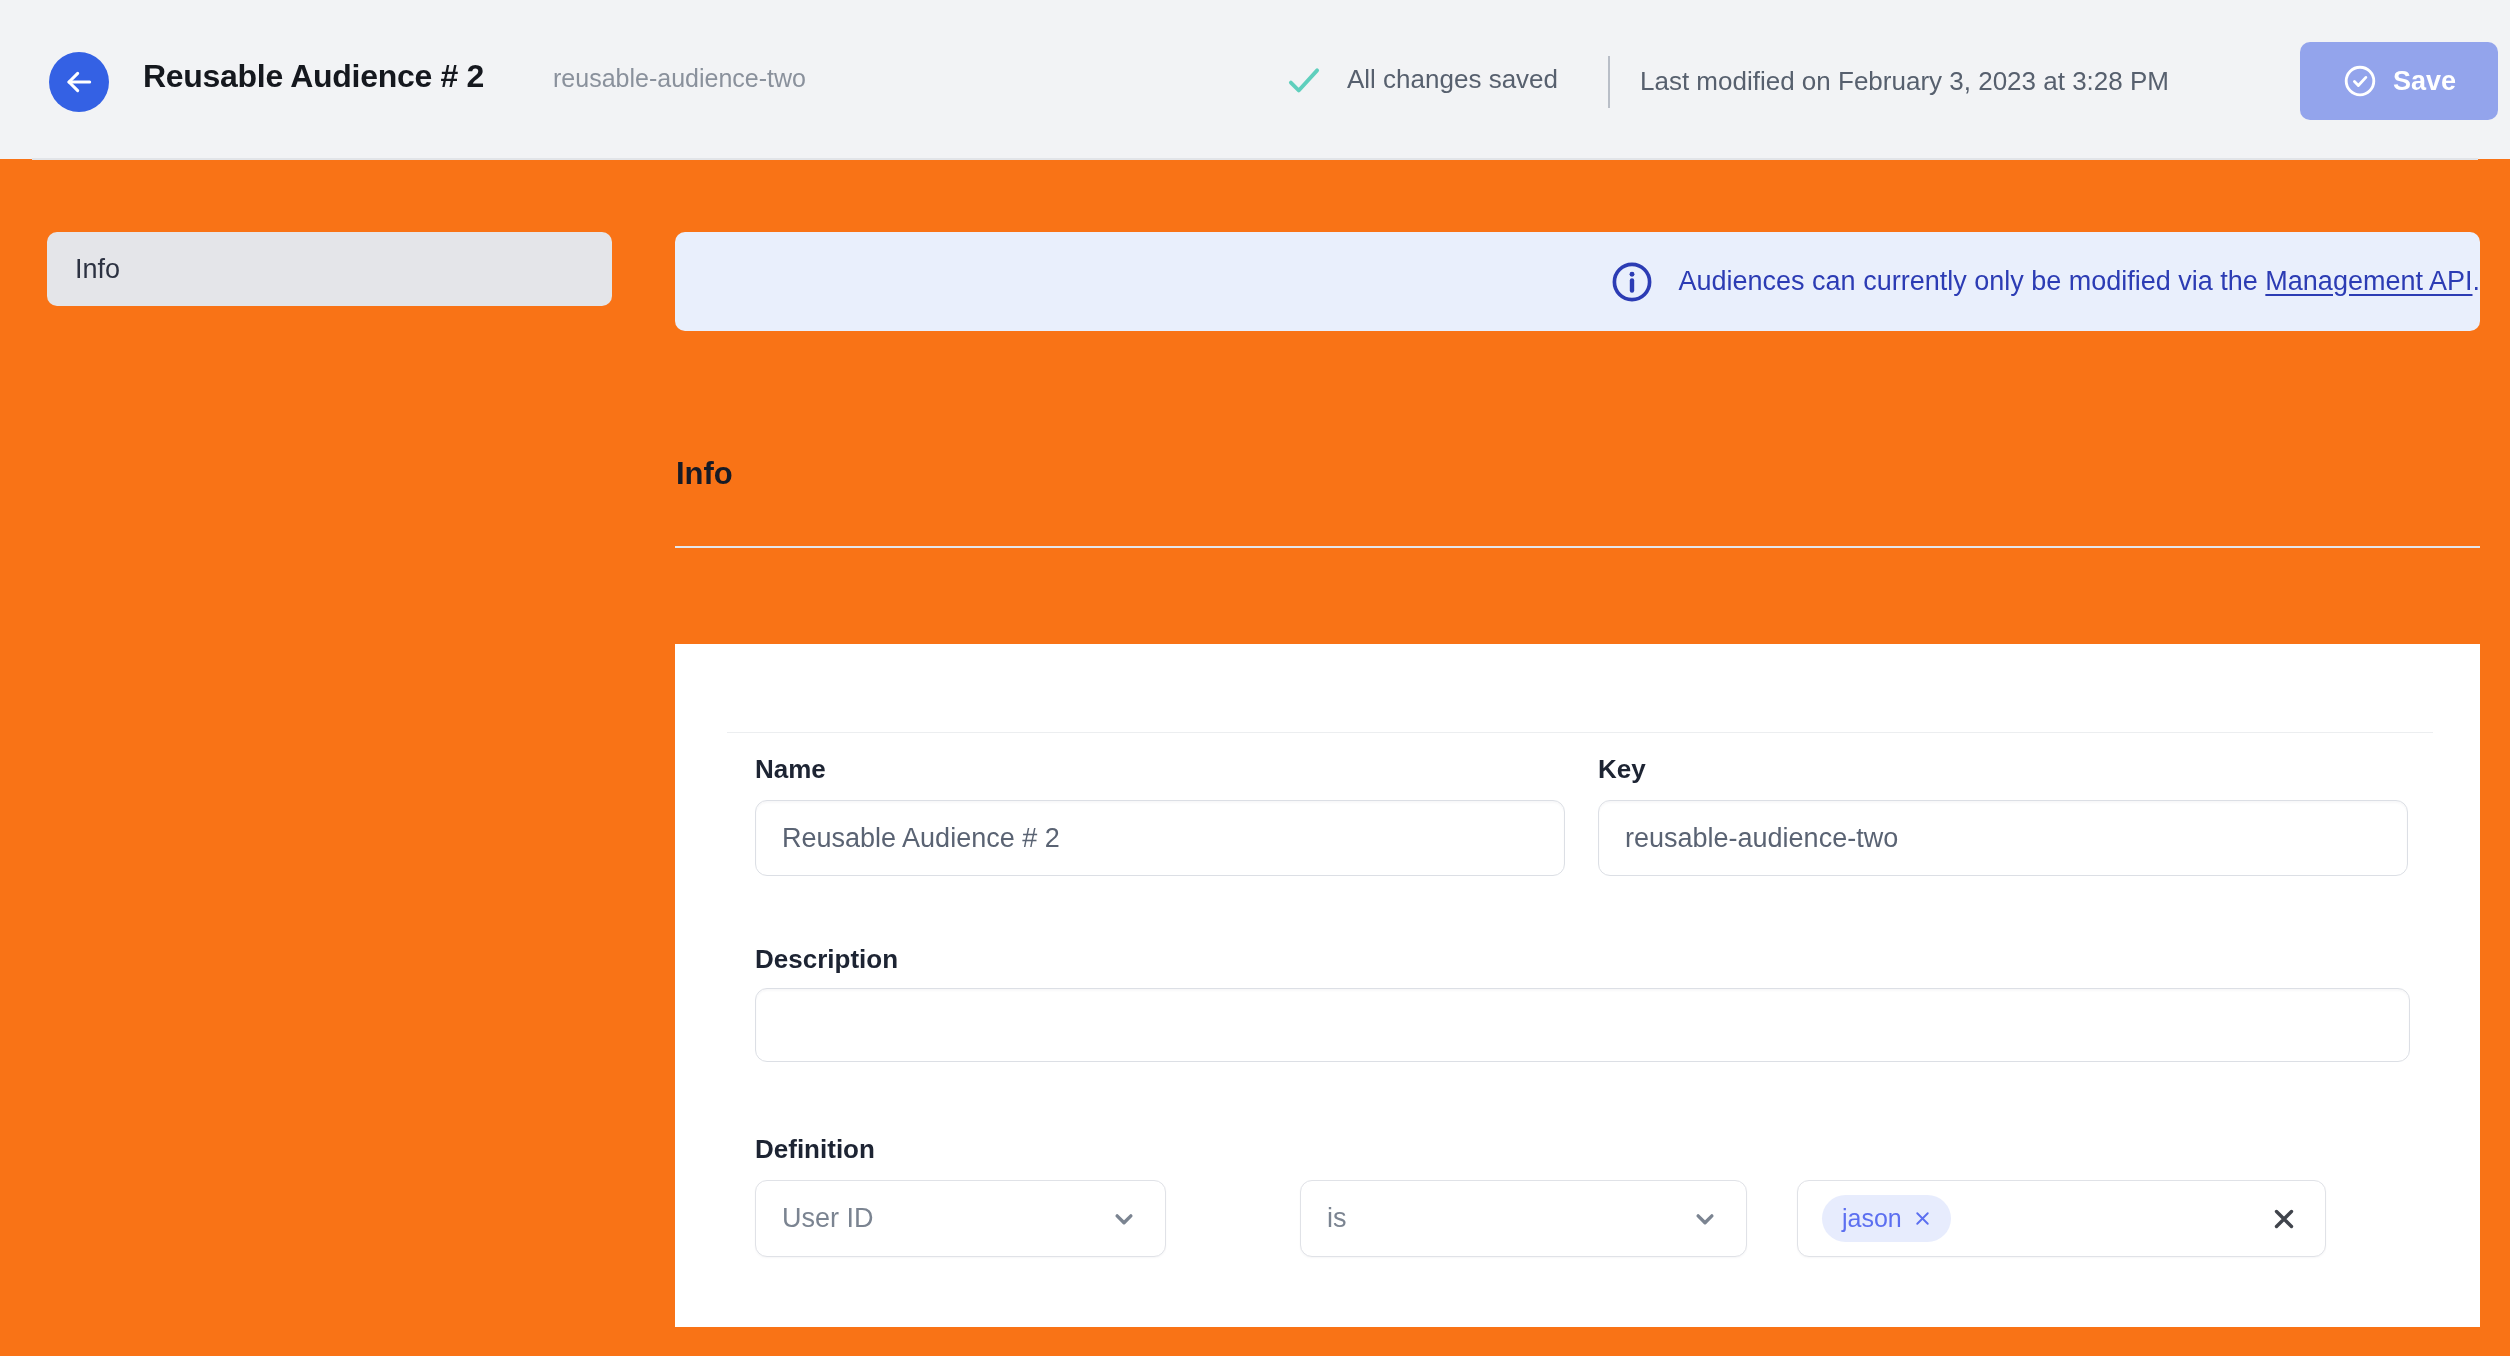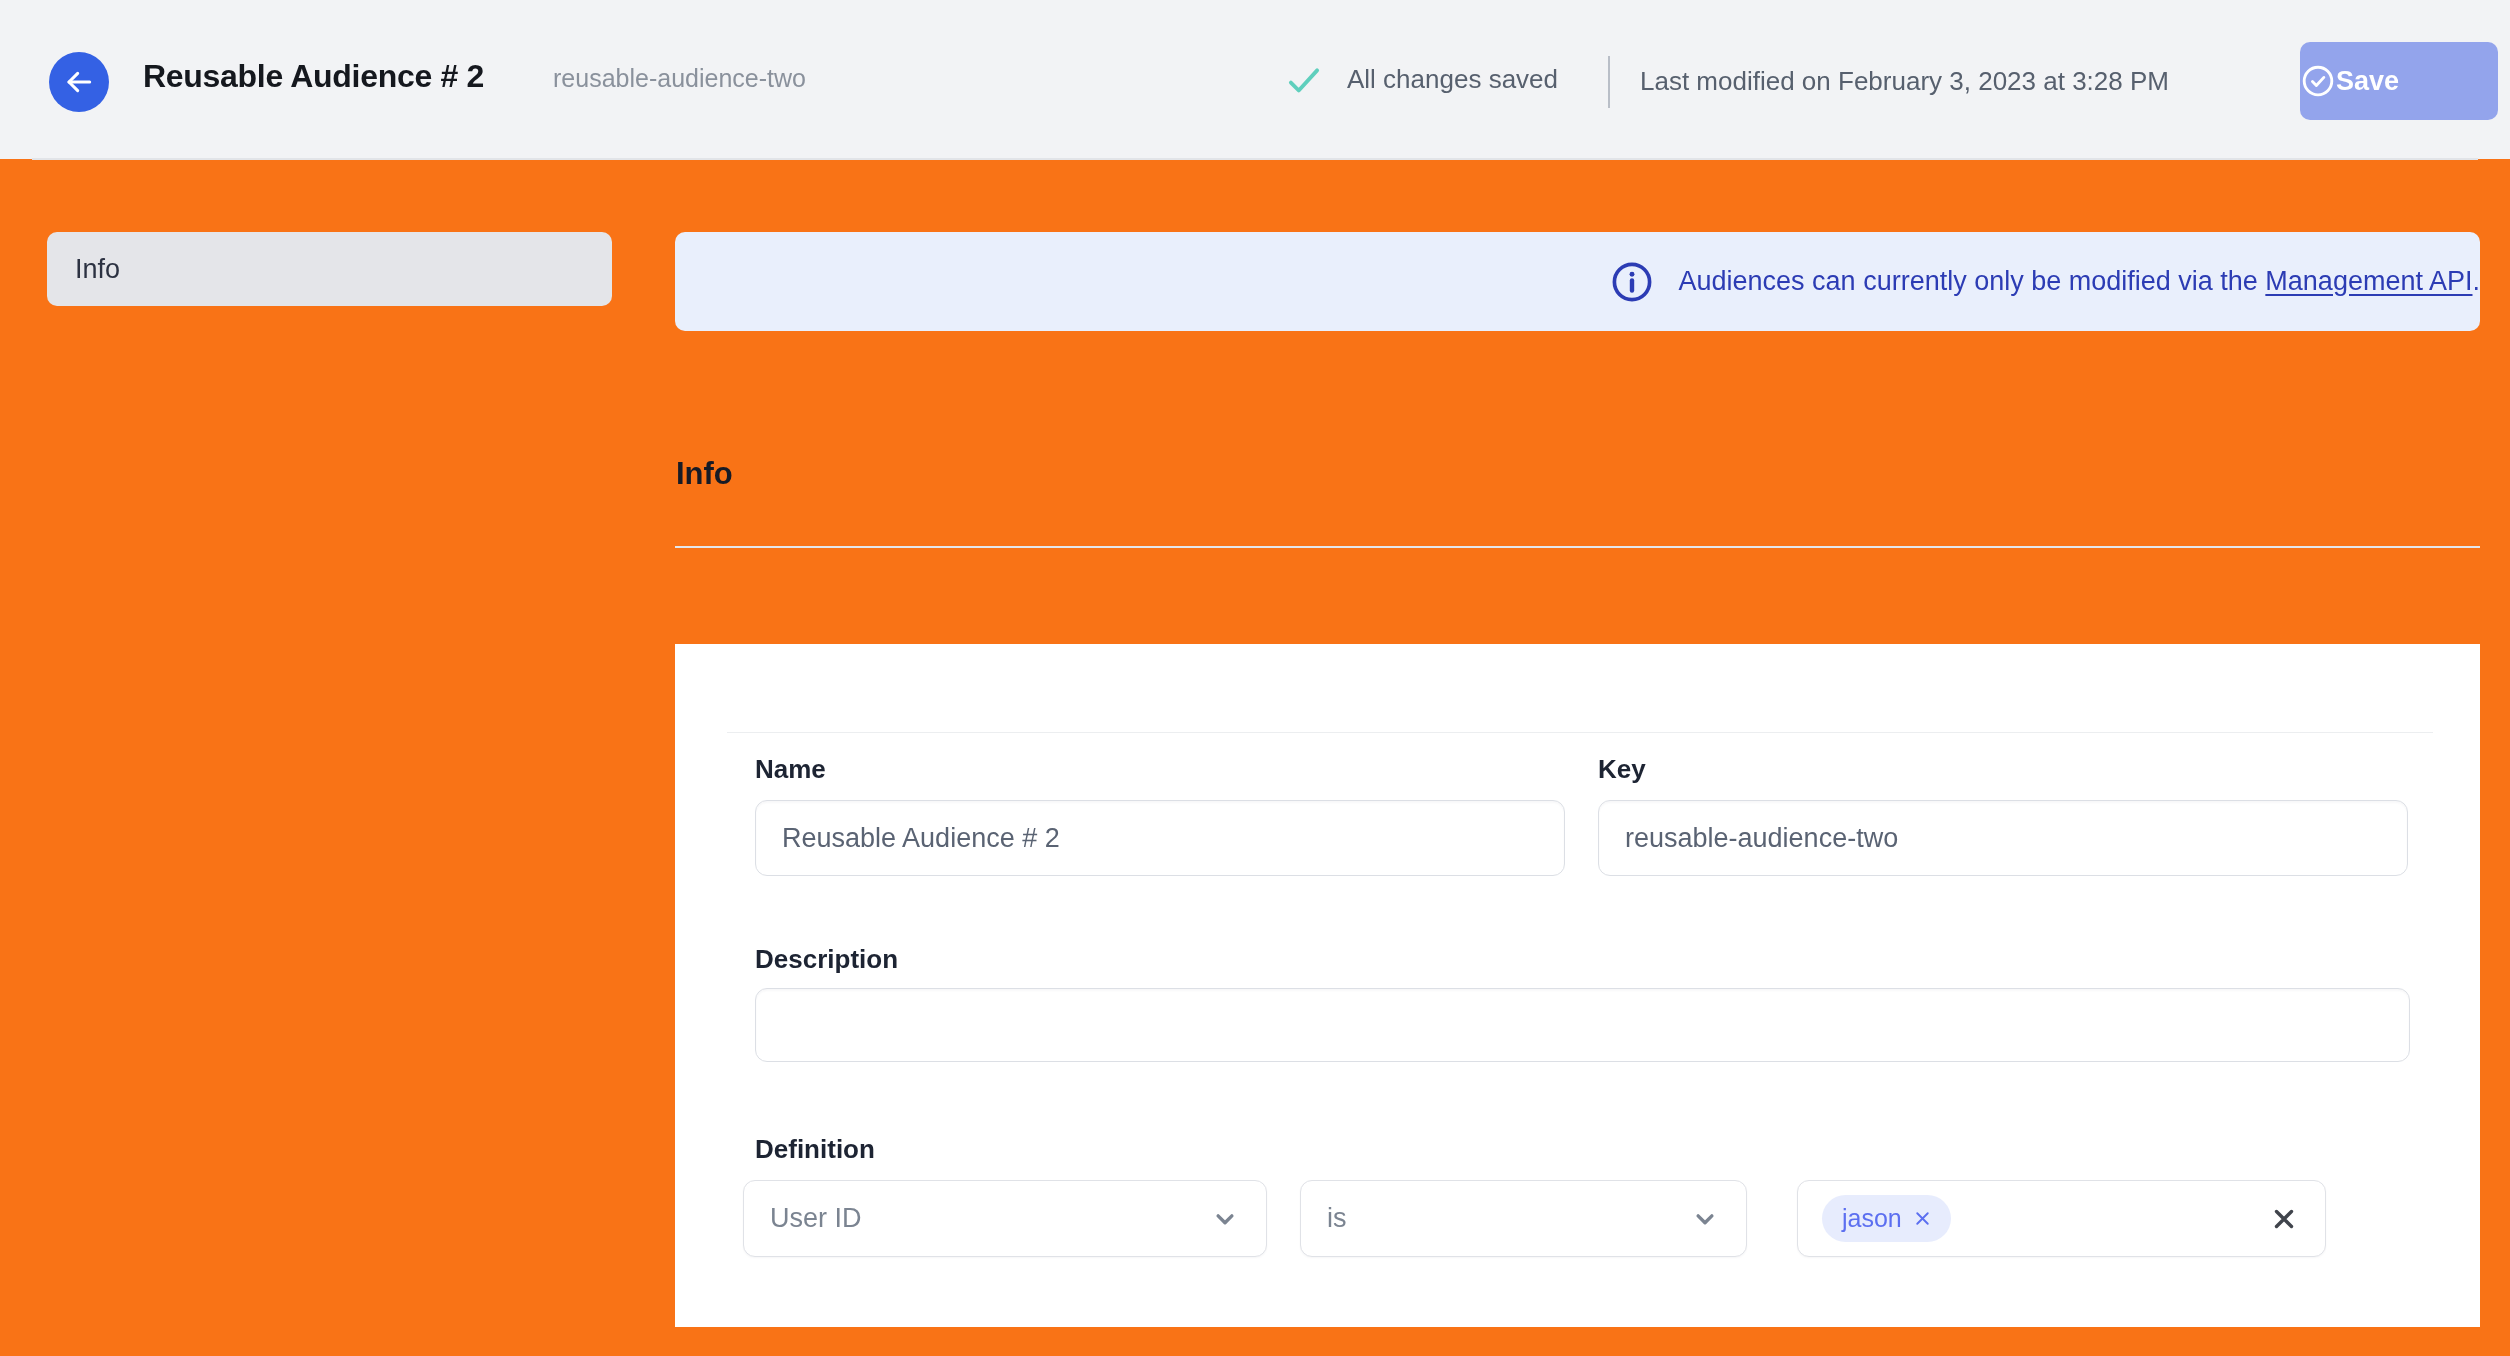--- a/index.html
+++ b/index.html
@@ -31,21 +31,21 @@
     font-size: 25px; font-weight: 400; color: #8a919c;
   }
   .save-status { position: absolute; left: 1283px; top: 0; height: 159px; display: flex; align-items: center; gap: 22px; }
   .save-status svg { width: 42px; height: 42px; }
   .save-status-text { font-size: 26px; color: #57606e; }
   .header-vdivider { position: absolute; left: 1608px; top: 56px; width: 2px; height: 52px; background: #b9bec7; }
   .last-modified { position: absolute; left: 1640px; top: 66px; font-size: 26px; color: #57606e; }
   .save-btn {
     position: absolute; left: 2300px; top: 42px; width: 198px; height: 78px;
     border-radius: 10px; background: #93a4ec; border: none; cursor: default;
-    display: flex; align-items: center; 
+    display: flex; align-items: center; justify-content: center; gap: 15px;
     color: #ffffff; font-size: 27px; font-weight: 700;
     font-family: "Liberation Sans", sans-serif;
   }
   .save-btn svg { width: 36px; height: 36px; }
 
   
   .sidebar-tab {
     position: absolute; left: 47px; top: 232px; width: 565px; height: 74px;
     background: #e4e5e9; border-radius: 10px; cursor: pointer;
     display: flex; align-items: center; padding-left: 28px;
@@ -88,21 +88,21 @@
   .input-description { left: 80px; top: 344px; width: 1655px; height: 74px; }
   .label-definition { left: 80px; top: 490px; }
 
   .select-box {
     position: absolute; top: 536px; height: 77px;
     border: 1px solid #e0e2e7; border-radius: 12px; background: #ffffff;
     display: flex; align-items: center; justify-content: space-between;
     padding: 0 26px; cursor: pointer;
     box-shadow: 0 1px 2px rgba(20,30,50,0.04);
   }
-  .select-trait { left: 68px; width: 524px; }
+  .select-trait { left: 80px; width: 411px; }
   .select-operator { left: 625px; width: 447px; }
   .select-value-text { font-size: 27px; color: #7b8491; }
   .select-box svg { width: 30px; height: 30px; }
 
   .tag-input {
     position: absolute; left: 1122px; top: 536px; width: 529px; height: 77px;
     border: 1px solid #e0e2e7; border-radius: 12px; background: #ffffff;
     display: flex; align-items: center; padding: 0 24px; cursor: text;
     box-shadow: 0 1px 2px rgba(20,30,50,0.04);
   }

